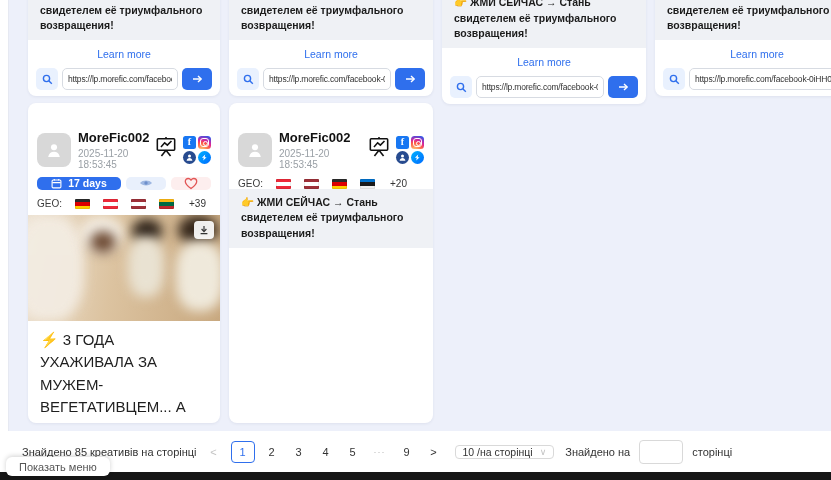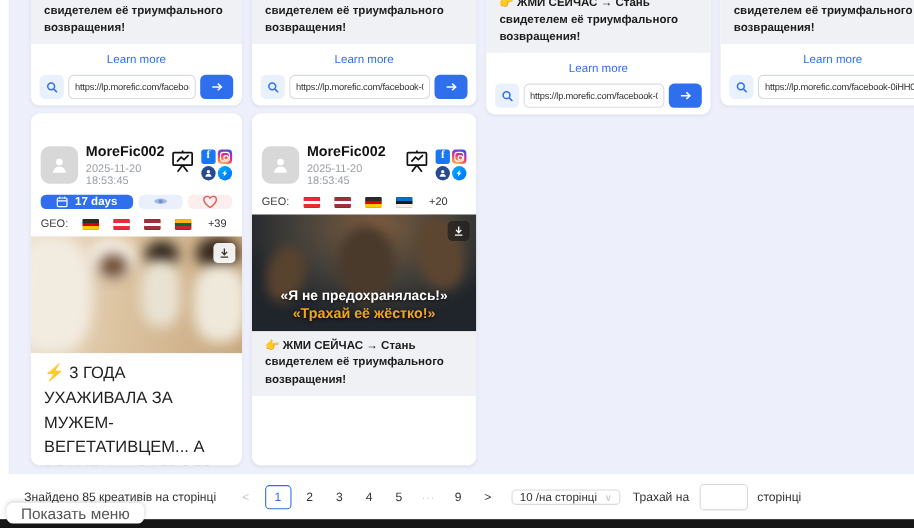--- a/index.html
+++ b/index.html
@@ -64,33 +64,33 @@
   .dlfab.light{background:rgba(255,255,255,.92)}
   .dlfab.dark{background:rgba(30,30,30,.72)}
   .overlay{position:absolute;left:0;right:0;bottom:7px;text-align:center;line-height:1.25}
   .ov1{color:#fff;font-size:12.5px;font-weight:bold;text-shadow:0 1px 3px rgba(0,0,0,.85)}
   .ov2{color:#f2a51d;font-size:13px;font-weight:bold;text-shadow:0 1px 3px rgba(0,0,0,.85)}
 
   .body-text{padding:8px 12px;font-size:15px;line-height:1.5;color:#1f1f1f}
 
   
   .pagination{position:absolute;left:0;right:0;top:431px;height:41px;background:#fff;display:flex;align-items:center;gap:7px;padding-left:22px;font-size:11px;color:#333;z-index:5}
-  .found{margin-right:10px}
+  .found{}
   .pg{min-width:20px;height:22px;display:flex;align-items:center;justify-content:center;cursor:pointer;border-radius:4px;color:#333}
   .pg.active{border:1px solid #2f6fed;color:#2f6fed;min-width:24px}
   .pg-prev{color:#c3c3c3}
   .pg-dots{color:#b5b5b5;letter-spacing:1px;font-size:9px}
   .pg-size{height:14px;border:1px solid #d9d9d9;border-radius:4px;background:#fff;padding:0 7px;display:flex;align-items:center;gap:7px;font-size:10.5px;color:#333;margin:0 4px;cursor:pointer}
   .chev{color:#c2c2c2;font-size:9px}
   .goto-input{width:44px;height:24px;border:1px solid #d9d9d9;border-radius:4px;margin:0 2px;padding:0 4px;font-size:11px}
 
   
   .leftstrip{position:absolute;left:0;top:0;width:9px;height:472px;background:#fff;border-right:1px solid #e6e9f2;z-index:2}
   .bottombar{position:absolute;left:0;right:0;bottom:0;height:8px;background:#161616;z-index:6}
-  .showmenu{position:absolute;left:6px;bottom:4px;height:19px;background:#fff;border:none;border-radius:6px;padding:0 13px;font-size:14px;color:#555;display:flex;align-items:center;box-shadow:0 -1px 5px rgba(0,0,0,.18);z-index:7;cursor:pointer;font-family:inherit}
+  .showmenu{position:absolute;left:6px;bottom:4px;height:19px;background:#fff;border:none;border-radius:6px;padding:0 13px;font-size:11px;color:#555;display:flex;align-items:center;box-shadow:0 -1px 5px rgba(0,0,0,.18);z-index:7;cursor:pointer;font-family:inherit}
 </style>
 </head>
 <body>
 
 <div class="stage">
   <div class="leftstrip"></div>
 
   <div class="card card-top tc1">
     <div class="cta-bar">👉 ЖМИ СЕЙЧАС → Стань свидетелем её триумфального возвращения!</div>
     <div class="learn">Learn more</div>
@@ -292,55 +292,39 @@
       </div>
     </div>
     <div class="geo-row">
       <span>GEO:</span>
       <span class="flag" style="background: linear-gradient(rgb(237, 41, 57) 0px, rgb(237, 41, 57) 33.4%, rgb(255, 255, 255) 33.4%, rgb(255, 255, 255) 66.7%, rgb(237, 41, 57) 66.7%, rgb(237, 41, 57) 100%);"></span>
       <span class="flag" style="background: linear-gradient(rgb(158, 48, 57) 0px, rgb(158, 48, 57) 33.4%, rgb(255, 255, 255) 33.4%, rgb(255, 255, 255) 66.7%, rgb(158, 48, 57) 66.7%, rgb(158, 48, 57) 100%);"></span>
       <span class="flag" style="background: linear-gradient(rgb(43, 43, 43) 0px, rgb(43, 43, 43) 33.4%, rgb(221, 0, 0) 33.4%, rgb(221, 0, 0) 66.7%, rgb(255, 206, 0) 66.7%, rgb(255, 206, 0) 100%);"></span>
       <span class="flag" style="background: linear-gradient(rgb(0, 114, 206) 0px, rgb(0, 114, 206) 33.4%, rgb(26, 26, 26) 33.4%, rgb(26, 26, 26) 66.7%, rgb(240, 240, 240) 66.7%, rgb(240, 240, 240) 100%);"></span>
       <span class="geo-extra">+20</span>
     </div>
-    <div class="creative img2">
-      <div class="shape" style="left:14px;top:28px;width:34px;height:52px;background:#58432f;border-radius:45%;transform:rotate(14deg)"></div>
-      <div class="shape" style="left:150px;top:2px;width:42px;height:66px;background:#5d4631;border-radius:45%;transform:rotate(-12deg)"></div>
-      <div class="shape" style="left:78px;top:10px;width:52px;height:70px;background:#4a3a2c;border-radius:50%"></div>
-      <button class="dlfab dark">
-        <svg width="10" height="10" viewBox="0 0 10 10">
-            <line x1="5" y1="1" x2="5" y2="6" stroke="#fff" stroke-width="1.2"></line>
-            <polyline points="2.6,4 5,6.6 7.4,4" fill="none" stroke="#fff" stroke-width="1.2"></polyline>
-            <line x1="1.6" y1="8.7" x2="8.4" y2="8.7" stroke="#fff" stroke-width="1.2"></line>
-          </svg>
-      </button>
-      <div class="overlay">
-        <div class="ov1">«Я не предохранялась!»</div>
-        <div class="ov2">«Трахай её жёстко!»</div>
-      </div>
-    </div>
     <div class="cta-bar">👉 ЖМИ СЕЙЧАС → Стань свидетелем её триумфального возвращения!</div>
 
   </div>
 
   <div class="pagination">
     <span class="found">Знайдено 85 креативів на сторінці</span>
     <span class="pg pg-prev">&lt;</span>
     <span class="pg active">1</span>
     <span class="pg">2</span>
     <span class="pg">3</span>
     <span class="pg">4</span>
     <span class="pg">5</span>
     <span class="pg pg-dots">···</span>
     <span class="pg">9</span>
     <span class="pg">&gt;</span>
     <span class="pg-size">
       <span>10 /на сторінці</span>
       <span class="chev">∨</span>
     </span>
-    <span>Трахай на</span>
+    <span>Знайдено на</span>
     <input class="goto-input" style="">
     <span>сторінці</span>
   </div>
 
   <div class="bottombar"></div>
   <button class="showmenu">Показать меню</button>
 </div>
 
 </body></html>

